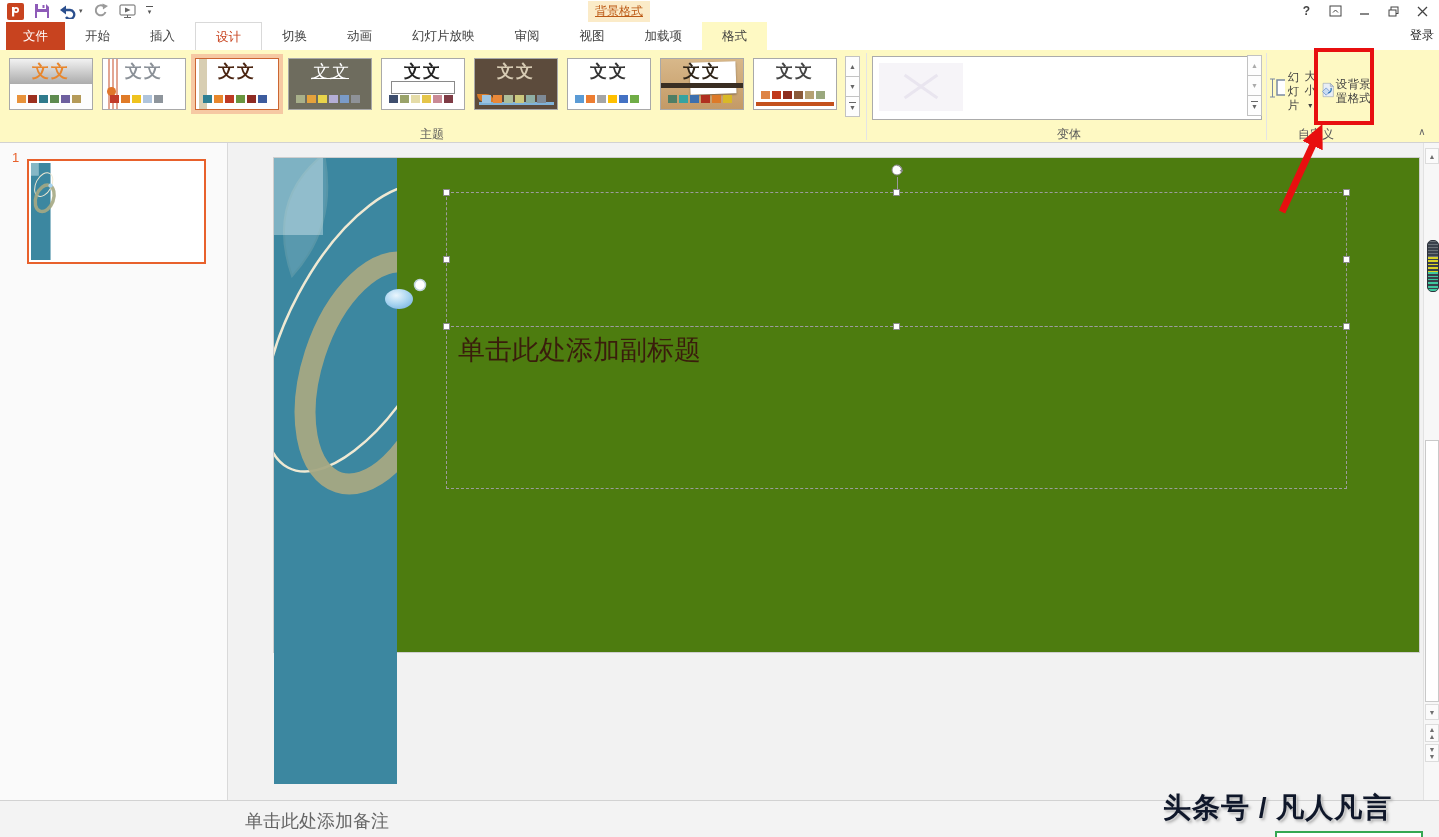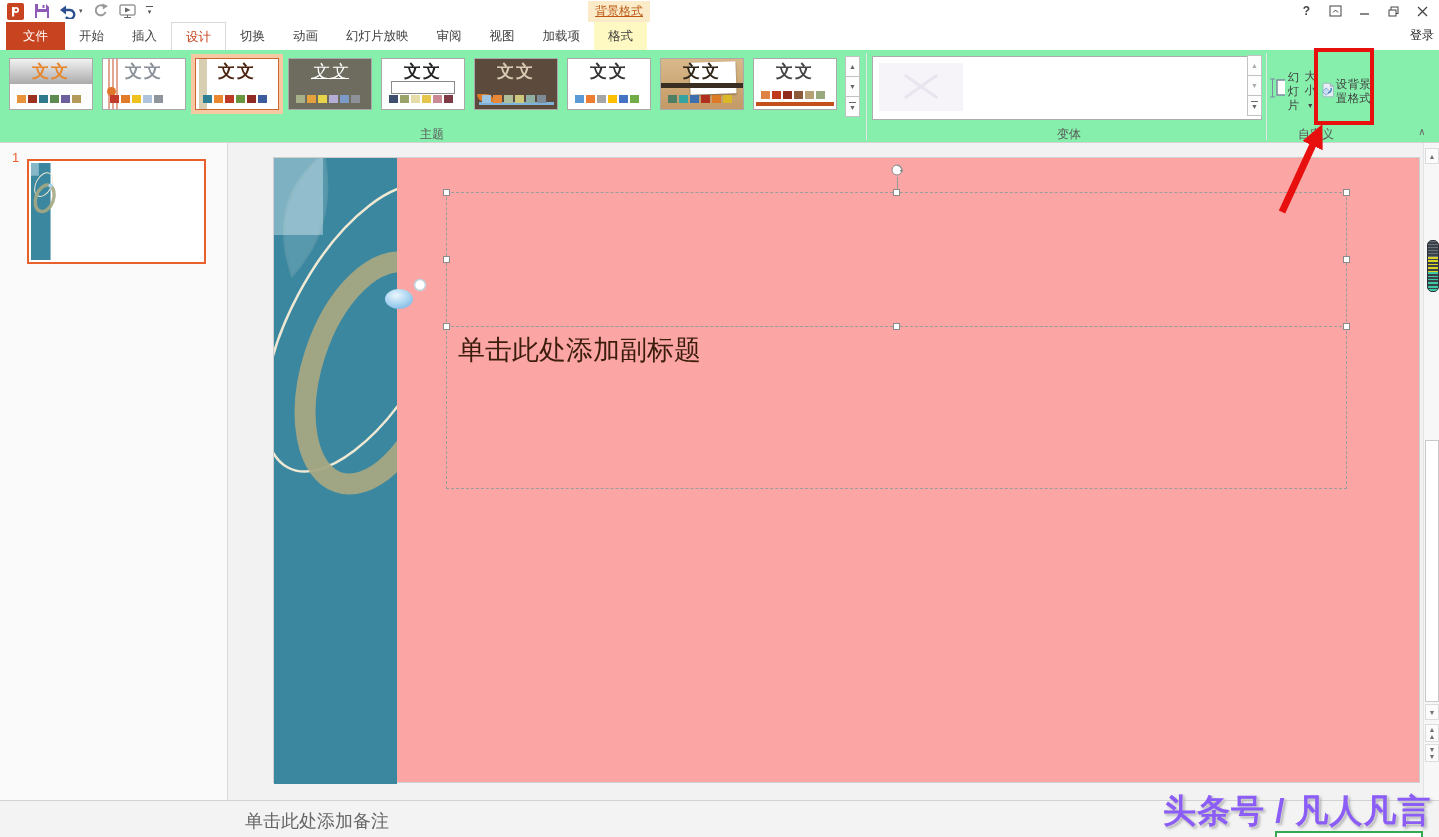--- a/index.html
+++ b/index.html
@@ -11,27 +11,27 @@
 .qbtn{display:flex;align-items:center;justify-content:center;height:18px}
 .qdrop{font-size:7px;color:#555;margin-left:1px}
 #ctx-group{position:absolute;left:588px;top:1px;width:62px;height:21px;background:#FBEBC8;color:#BC5A16;font-size:12px;text-align:center;line-height:21px;text-decoration:underline}
 #title-text{position:absolute;left:660px;top:0;line-height:22px;font-size:12px;color:#3b3b3b;white-space:nowrap}
 #win-controls{position:absolute;right:2px;top:0;display:flex;height:22px;align-items:center}
 .wbtn{width:29px;height:22px;display:flex;align-items:center;justify-content:center;color:#444;font-size:12px;font-weight:bold}
 #signin{position:absolute;right:5px;top:27px;font-size:12px;color:#262626;z-index:21}
 
 
 #tabrow{position:absolute;left:0;top:22px;width:1439px;height:28px;background:#fff;display:flex;align-items:stretch;padding-left:6px;z-index:15}
-.tab{line-height:28px;padding:0 14px;font-size:12.5px;color:#3f3f3f;white-space:nowrap}
+.tab{line-height:28px;padding:0 20px;font-size:12.5px;color:#3f3f3f;white-space:nowrap}
 .tab.file{background:#C8431F;color:#fff;padding:0 17px}
 .tab.active{background:#fff;border:1px solid #d9d9d9;border-bottom:none;color:#C8431F}
 .tab.ctx{background:#fef9c3}
 
 
-#ribbon{position:absolute;left:0;top:50px;width:1439px;height:93px;background:#86efac;border-bottom:1px solid #d2d2d2;z-index:10}
+#ribbon{position:absolute;left:0;top:50px;width:1439px;height:93px;background:#fef9c3;border-bottom:1px solid #d2d2d2;z-index:10}
 #themes-gallery{position:absolute;left:9px;top:8px;display:flex;gap:9px}
 .thumb{position:relative;width:84px;height:52px;background:#fff;border:1px solid #a9a9a9;flex:none}
 .thumb.selected{outline:4px solid #F6C9A3;border-color:#CB6632}
 .tlabel{position:absolute;left:0;right:0;top:1px;text-align:center;font-size:17px;font-weight:bold;font-family:"Liberation Serif",serif;letter-spacing:2px;z-index:2}
 .swatches{position:absolute;left:7px;bottom:6px;display:flex;gap:2px;z-index:2}
 .swatches i{display:block;width:9px;height:8px}
 .t1{background:linear-gradient(180deg,#f2f2f2 0%,#ababab 50%,#fdfdfd 50%)}
 .t2::before{content:"";position:absolute;left:5px;top:0;bottom:0;width:11px;background:repeating-linear-gradient(90deg,#E2A693 0 2px,rgba(0,0,0,0) 2px 4px)}
 .t2::after{content:"";position:absolute;left:4px;bottom:13px;width:9px;height:9px;border-radius:50%;background:#E0762C}
 .t3::before{content:"";position:absolute;left:3px;top:0;bottom:0;width:8px;background:#D8CEB2}
@@ -64,21 +64,21 @@
 #collapse{position:absolute;left:1412px;top:76px;width:20px;height:16px;text-align:center;font-size:10px;color:#666}
 
 
 #redarrow{position:absolute;left:1266px;top:122px;z-index:31}
 
 
 #panel{position:absolute;left:0;top:143px;width:228px;height:657px;background:#fafafa;border-right:1px solid #d9d9d9}
 #slide-num{position:absolute;left:12px;top:7px;color:#E8612C;font-size:13px}
 #thumb1{position:absolute;left:27px;top:16px;width:179px;height:105px;border:2px solid #E8612C;background:#fff;padding:2px}
 #canvas{position:absolute;left:229px;top:143px;width:1194px;height:657px;background:#f2f2f2}
-#slide{position:absolute;left:44px;top:14px;width:1147px;height:626px;background:#fca5a5;border:1px solid #cfcfcf;overflow:visible}
+#slide{position:absolute;left:44px;top:14px;width:1147px;height:496px;background:#4d7c0f;border:1px solid #cfcfcf;overflow:visible}
 .ph{position:absolute;border:1px dashed #9c9c9c}
 #ph-title{left:172px;top:34px;width:901px;height:135px}
 #ph-sub{left:172px;top:168px;width:901px;height:163px;font-family:"Liberation Serif",serif;font-size:27px;color:#3A1D0C;padding:5px 0 0 11px}
 .hd{position:absolute;width:7px;height:7px;background:#fff;border:1px solid #8a8a8a;z-index:3}
 .hd.tl{left:-4px;top:-4px}.hd.tm{left:calc(50% - 4px);top:-4px}.hd.tr{right:-4px;top:-4px}
 .hd.ml{left:-4px;top:calc(50% - 4px)}.hd.mr{right:-4px;top:calc(50% - 4px)}
 .hd.bl{left:-4px;bottom:-4px}.hd.bm{left:calc(50% - 4px);bottom:-4px}.hd.br{right:-4px;bottom:-4px}
 #rot-line{position:absolute;left:50%;top:-16px;width:1px;height:13px;background:#9a9a9a}
 #rot{position:absolute;left:calc(50% - 7px);top:-30px}
 
@@ -91,21 +91,21 @@
 #sb-prev{top:581px;height:18px}
 #sb-next{top:601px;height:18px}
 #widget{position:absolute;left:1427px;top:240px;width:12px;height:52px;border-radius:5px;background:#3A414B;overflow:hidden;z-index:6;border:1px solid #2c323a}
 #widget .w1{height:16px;background:repeating-linear-gradient(180deg,#6b7278 0 1px,#3A414B 1px 3px)}
 #widget .w2{height:15px;background:repeating-linear-gradient(180deg,#D9D326 0 1.5px,#3A414B 1.5px 3.5px)}
 #widget .w3{height:19px;background:repeating-linear-gradient(180deg,#3FC9A0 0 1.5px,#3A414B 1.5px 3.5px)}
 
 
 #notes{position:absolute;left:0;top:800px;width:1439px;height:37px;background:#f3f3f3;border-top:1px solid #d2d2d2}
 #notes span{position:absolute;left:245px;top:8px;font-size:18px;color:#666}
-#watermark{position:absolute;left:1163px;top:789px;font-size:33px;font-weight:bold;letter-spacing:1px;color:#8b5cf6;text-shadow:1px 1px 0 #cfcfcf,2px 2px 3px #a8a8a8;z-index:50;white-space:nowrap}
+#watermark{position:absolute;left:1163px;top:789px;font-size:28px;font-weight:bold;letter-spacing:1px;color:#0f172a;text-shadow:1px 1px 0 #cfcfcf,2px 2px 3px #a8a8a8;z-index:50;white-space:nowrap}
 #greenbox{position:absolute;left:1275px;top:831px;width:148px;height:12px;border:2px solid #35A853;z-index:51;background:#fff}
 </style>
 </head>
 <body>
 
 <div id="titlebar">
   <div id="qat">
     <span class="qbtn">
       <svg width="17" height="17">
           <rect width="17" height="17" rx="2" fill="#C8431F"></rect>

